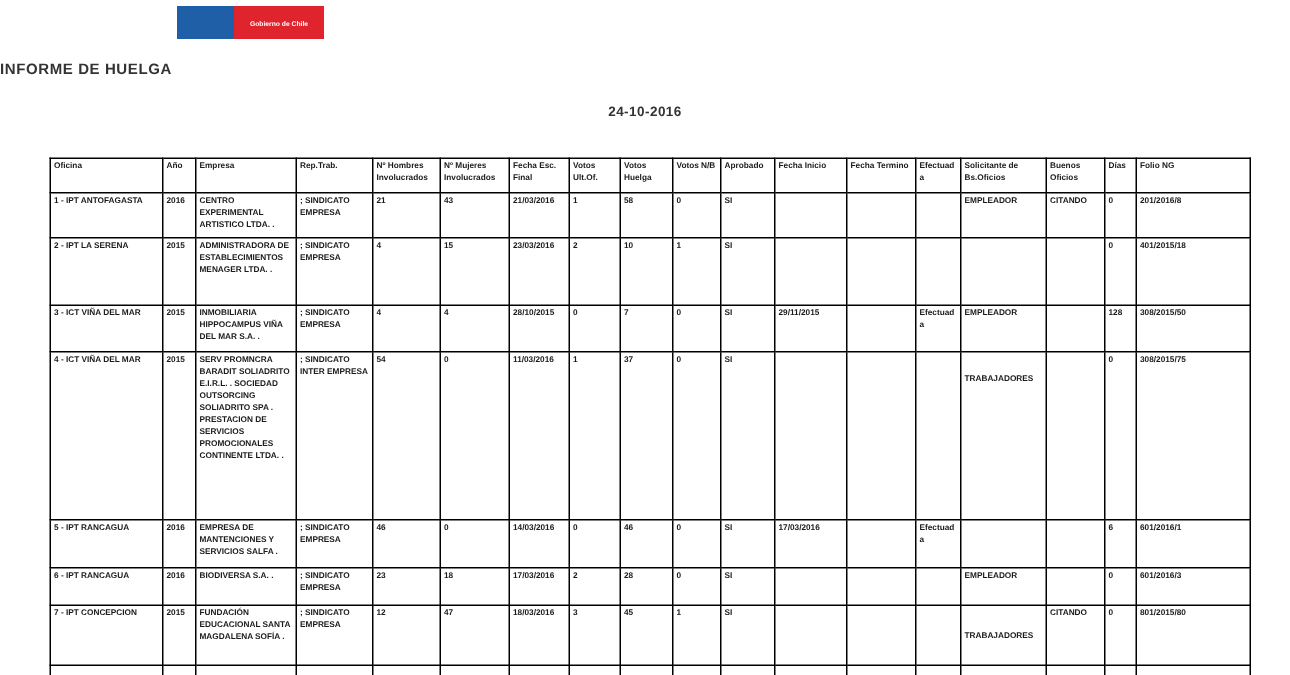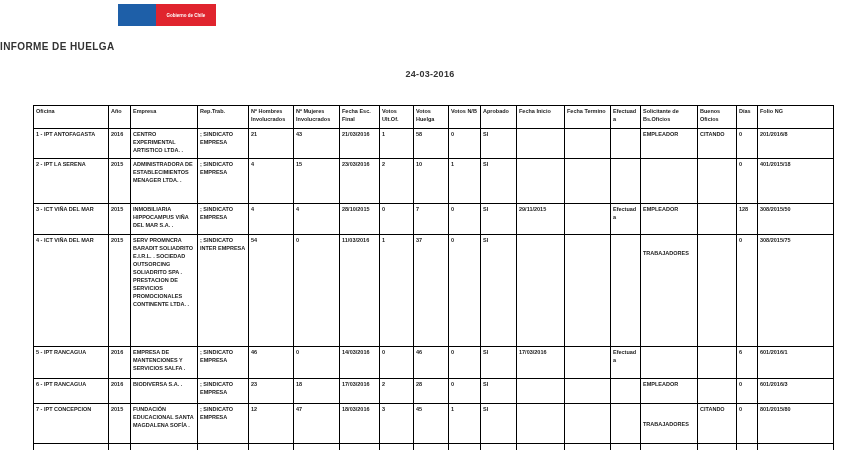--- a/index.html
+++ b/index.html
@@ -45,21 +45,21 @@
 <body>
 
 <div class="logo">
   <div class="logo-blue" style="background: rgb(30, 95, 168);"></div>
   <div class="logo-red" style="background: rgb(224, 36, 46);">
     <span>Gobierno de Chile</span>
   </div>
 </div>
 
 <div class="doc-title">INFORME DE HUELGA</div>
-<div class="doc-date">24-03-2016</div>
+<div class="doc-date">24-10-2016</div>
 
 <table id="report-table">
   <colgroup>
       <col style="width: 75px;">
       <col style="width: 22px;">
       <col style="width: 67px;">
       <col style="width: 51px;">
       <col style="width: 45px;">
       <col style="width: 46px;">
       <col style="width: 40px;">

